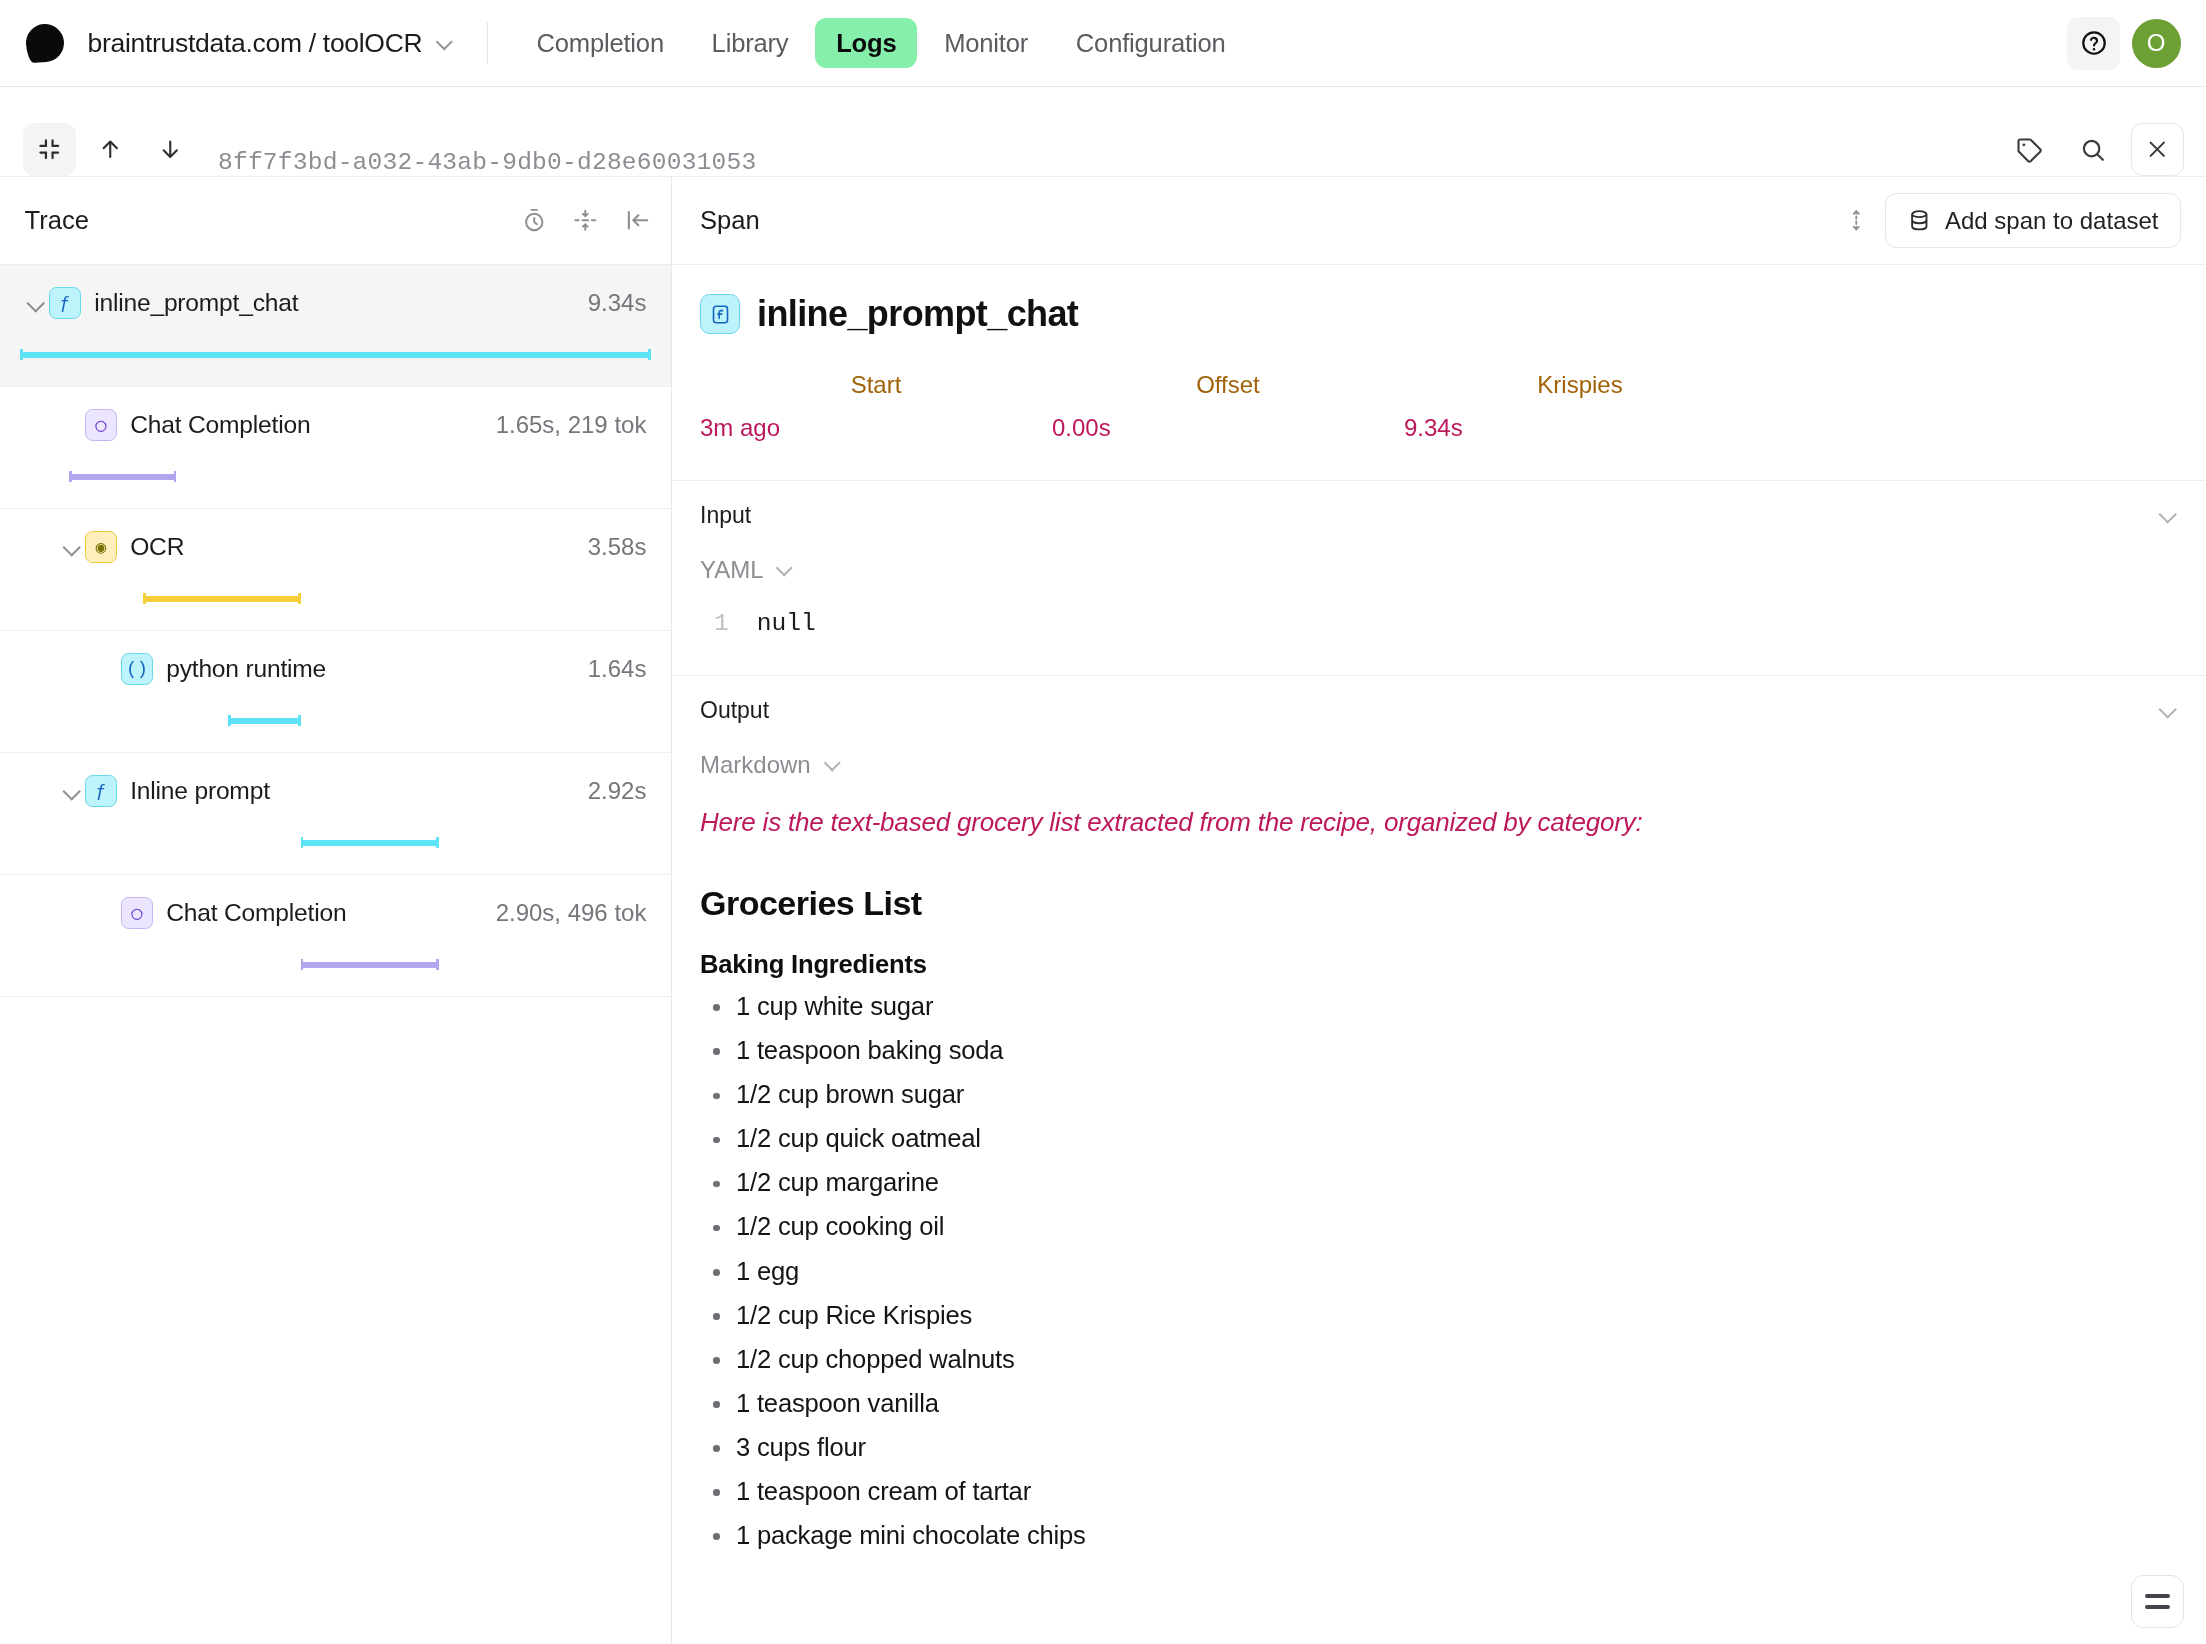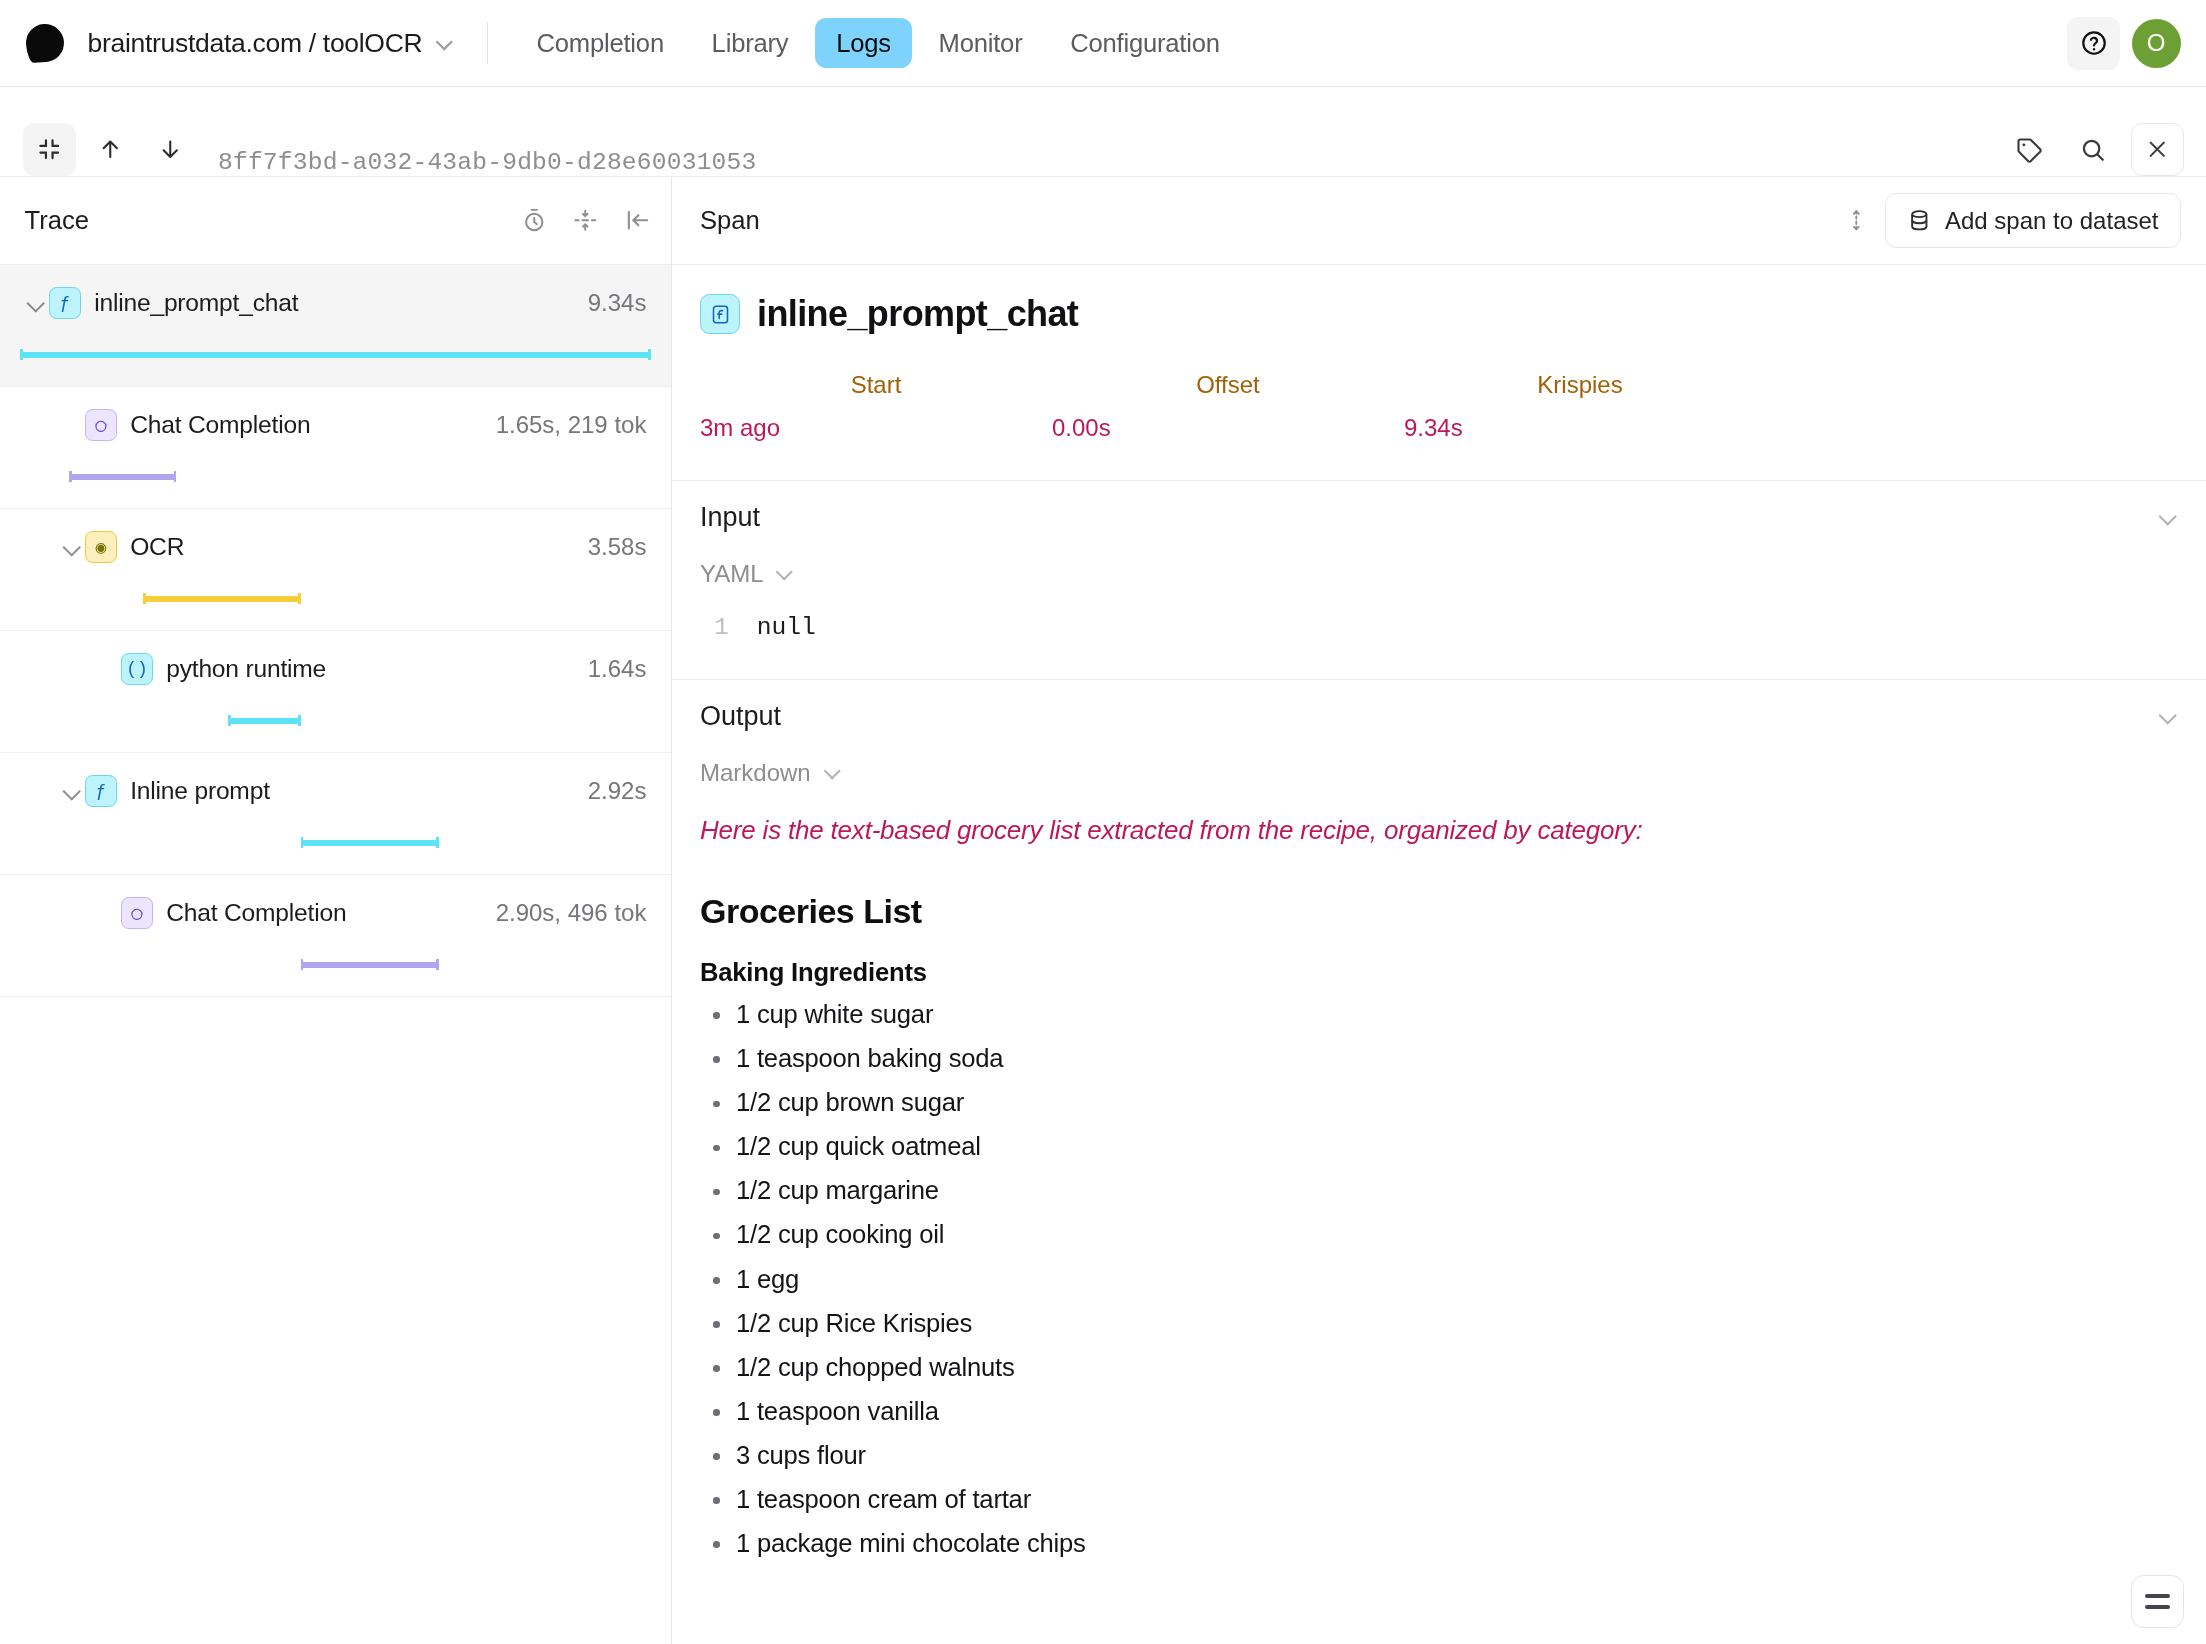--- a/index.html
+++ b/index.html
@@ -48,21 +48,21 @@
   .nav-divider {
     width: 0.9px; height: 42px; background: #e4e4e4;
     margin: 0 28px 0 32px;
   }
   .tabs { display: flex; align-items: center; gap: 5.7px; }
   .tab {
     font-size: 25.6px; color: #5b5b60;
     padding: 10.4px 21px; border-radius: 11.4px;
     white-space: nowrap; letter-spacing: -0.2px;
   }
-  .tab.active { background: #7dd3fc; color: #0b0b0c; font-weight: 400; }
+  .tab.active { background: #86efac; color: #0b0b0c; font-weight: 700; }
   .topnav-right {
     margin-left: auto; display: flex; align-items: center; gap: 11.4px;
   }
   .icon-btn {
     width: 53px; height: 53px; border-radius: 11.4px;
     background: #f4f4f4;
     display: flex; align-items: center; justify-content: center;
   }
   .avatar {
     width: 49px; height: 49px; border-radius: 50%;
@@ -193,21 +193,21 @@
   .meta-row { display: flex; padding: 36px 28px 0 28px; }
   .meta-col { width: 352px; }
   .meta-label { font-size: 24px; color: #a16207; margin-bottom: 15px; text-align: center; }
   .meta-value { font-size: 24px; color: #be185d; }
 
   .section-head {
     display: flex; align-items: center;
     margin-top: 38px; padding: 21px 28px 21px 28px;
     border-top: 0.9px solid #ededed;
   }
-  .section-head h3 { font-size: 27px; font-weight: 400; color: #1c1c1e; }
+  .section-head h3 { font-size: 23px; font-weight: 400; color: #1c1c1e; }
   .section-chev {
     margin-left: auto; width: 21px; height: 21px; position: relative; opacity: .45;
   }
   .section-chev::after {
     content: ""; position: absolute; left: 2.8px; top: 2.8px;
     width: 11.4px; height: 11.4px;
     border-right: 2.3px solid #555; border-bottom: 2.3px solid #555;
     transform: rotate(45deg);
   }
   .fmt-row { display: flex; align-items: center; gap: 12px; padding: 5.7px 28px 0 28px; }

